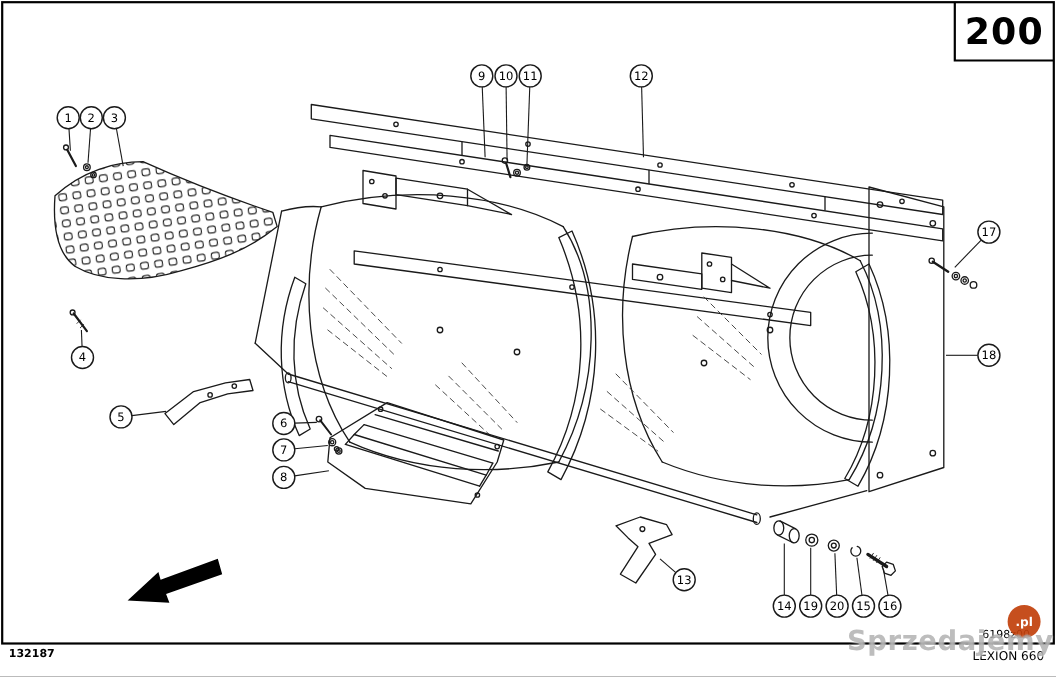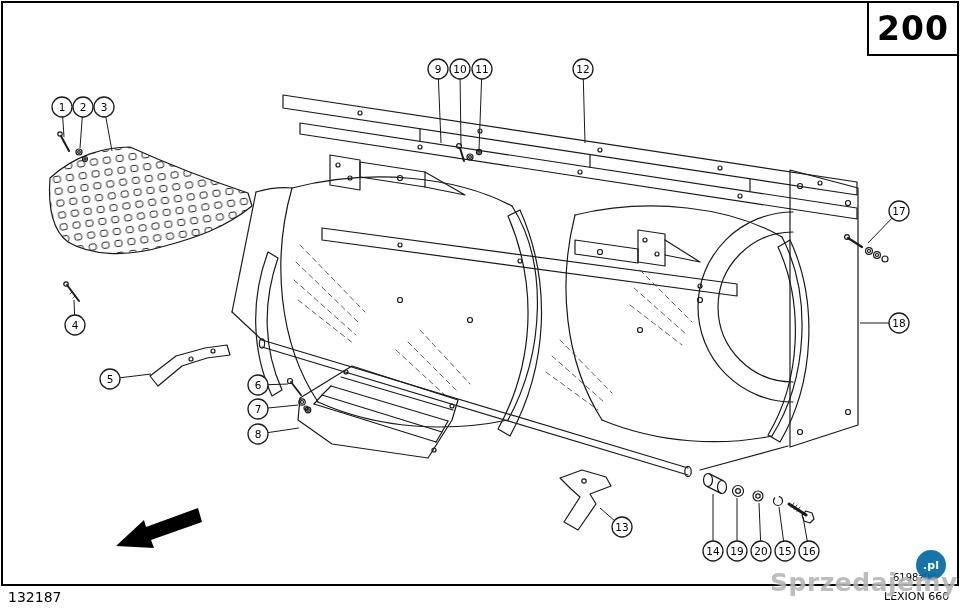--- a/index.html
+++ b/index.html
@@ -8,21 +8,21 @@
     font-family:"DejaVu Sans","Liberation Sans",sans-serif;color:#000;
     overflow:hidden;margin:0 auto;
   }
   .page svg{position:absolute;left:0;top:0;}
   svg text{font-family:"DejaVu Sans","Liberation Sans",sans-serif;}
   .page-number{
     position:absolute;left:868px;top:2px;width:90px;height:53px;
     display:flex;align-items:center;justify-content:center;
     font-size:33px;font-weight:bold;letter-spacing:1px;
   }
-  .doc-code{position:absolute;left:8px;top:589px;font-size:14px;}
+  .doc-code{position:absolute;left:8px;top:589px;font-size:10px;font-weight:bold;}
   .drawing-code{position:absolute;left:893px;top:572px;font-size:10px;}
   .model-label{position:absolute;left:884px;top:590px;font-size:11px;}
   .watermark{position:absolute;left:768px;top:548px;width:192px;height:54px;}
   .wm-text{
     position:absolute;left:2px;top:20px;font-size:25px;font-weight:bold;letter-spacing:.5px;
     color:rgba(145,145,145,0.60);text-shadow:0 1px 2px rgba(255,255,255,0.85);
     white-space:nowrap;
   }
   .wm-badge{
     position:absolute;left:148px;top:2px;width:30px;height:30px;border-radius:50%;
@@ -350,17 +350,17 @@
         </g>
       </g>
   </svg>
 
   <div class="page-number">200</div>
   <div class="doc-code">132187</div>
   <div class="drawing-code">6198z00</div>
   <div class="model-label">LEXION 660</div>
 
   <div class="watermark">
-    <span class="wm-badge" id="wm-badge" style="background: #0369a1;">.pl</span>
+    <span class="wm-badge" id="wm-badge" style="background: #c2410c;">.pl</span>
     <span class="wm-text">Sprzedajemy</span>
   </div>
 
 </div>
 
 </body></html>

